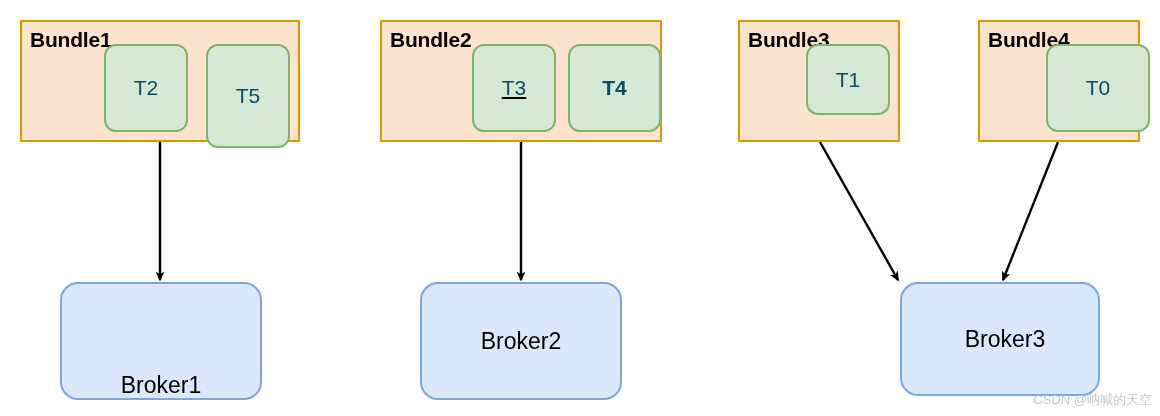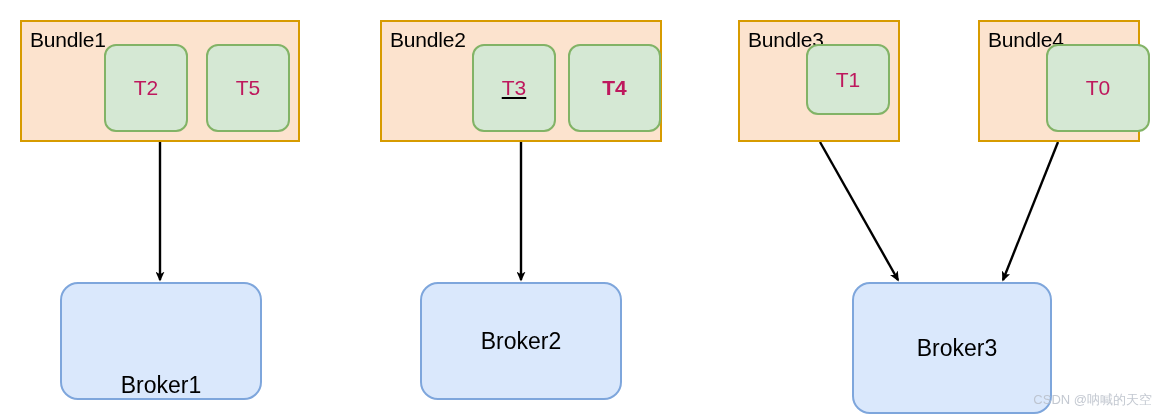--- a/index.html
+++ b/index.html
@@ -35,35 +35,36 @@
   }
   .bundle-label {
     position: absolute;
     left: 8px;
     top: 5px;
     font-size: 21px;
     line-height: 25px;
     color: #000000;
     white-space: nowrap;
     letter-spacing: -0.2px;
+    font-weight: bold;
   }
   .topic {
     position: absolute;
     box-sizing: border-box;
     background: #d5e8d4;
     border: 2px solid #82b366;
     border-radius: 12px;
     display: flex;
     align-items: center;
     justify-content: center;
   }
   .topic-label {
     font-size: 21px;
     line-height: 24px;
-    color: #be185d;
+    color: #0c4a6e;
   }
 
   .broker {
     position: absolute;
     box-sizing: border-box;
     background: #dae8fc;
     border: 2px solid #7ea6dc;
     border-radius: 18px;
     display: flex;
     align-items: center;
@@ -104,21 +105,21 @@
       <line x1="1058" y1="142" x2="1003" y2="280" stroke="#000000" stroke-width="2.4" marker-end="url(#arrowhead)"></line>
     </g>
   </svg>
 
   <div class="bundle" style="left:20px; top:20px; width:280px; height:122px;">
     <span class="bundle-label">Bundle1</span>
   </div>
   <div class="topic" style="left:104px; top:44px; width:84px; height:88px;">
     <span class="topic-label">T2</span>
   </div>
-  <div class="topic" style="left:206px; top:44px; width:84px; height:88px;">
+  <div class="topic" style="left:206px; top:44px; width:84px; height:104px;">
     <span class="topic-label">T5</span>
   </div>
 
   <div class="bundle" style="left:380px; top:20px; width:282px; height:122px;">
     <span class="bundle-label">Bundle2</span>
   </div>
   <div class="topic" style="left:472px; top:44px; width:84px; height:88px;text-decoration:underline;">
     <span class="topic-label">T3</span>
   </div>
   <div class="topic" style="left:568px; top:44px; width:93px; height:88px;font-weight:bold;">
@@ -138,19 +139,19 @@
   <div class="topic" style="left:1046px; top:44px; width:104px; height:88px;">
     <span class="topic-label">T0</span>
   </div>
 
   <div class="broker" style="left:60px; top:282px; width:202px; height:118px;align-items:flex-end;">
     <span class="broker-label">Broker1</span>
   </div>
   <div class="broker" style="left:420px; top:282px; width:202px; height:118px;">
     <span class="broker-label">Broker2</span>
   </div>
-  <div class="broker" style="left:852px; top:282px; width:200px; height:132px;padding-left:10px;">
+  <div class="broker" style="left:900px; top:282px; width:200px; height:114px;padding-left:10px;">
     <span class="broker-label">Broker3</span>
   </div>
 
   <div class="watermark">CSDN @呐喊的天空</div>
 
 </div>
 
 </body></html>

